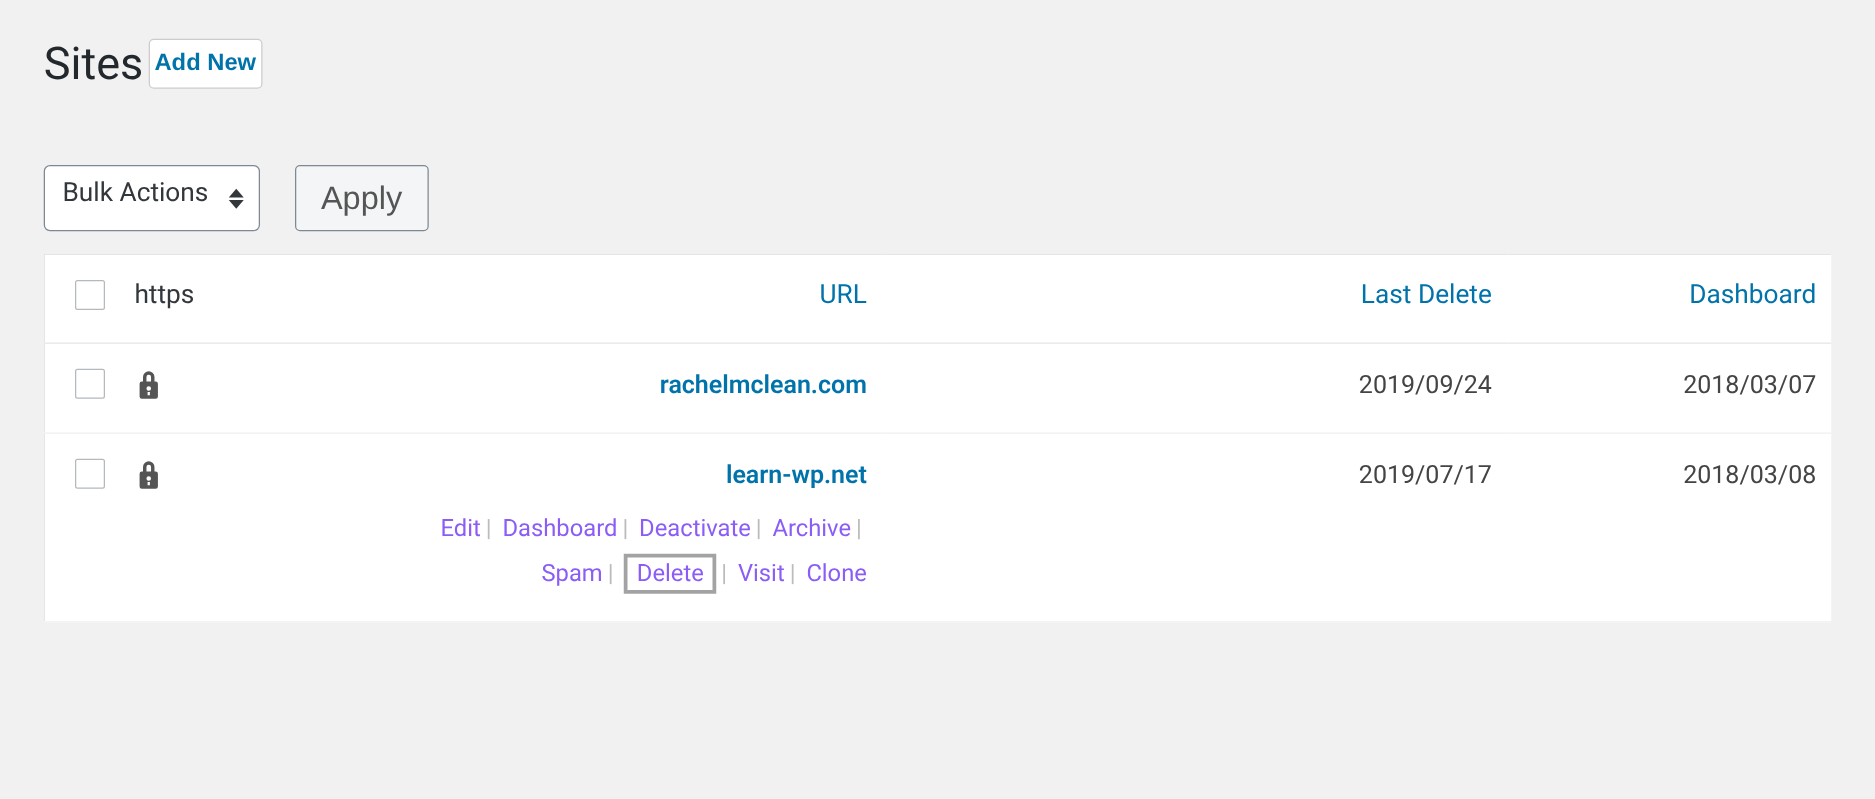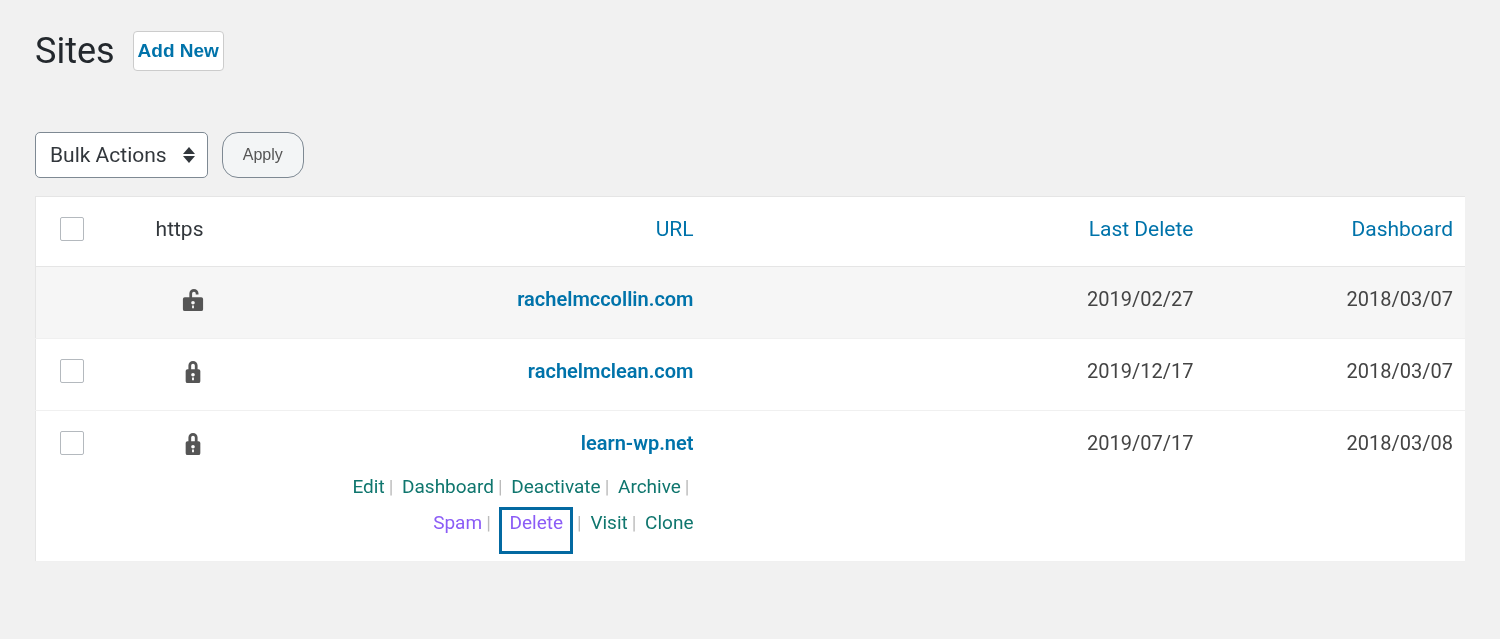--- a/index.html
+++ b/index.html
@@ -1,45 +1,45 @@
 <!DOCTYPE html>
 <html><head>
 <meta charset="utf-8">
 <style>
   *{box-sizing:border-box;margin:0;padding:0}
   body{font-family:-apple-system,BlinkMacSystemFont,"Segoe UI",Roboto,sans-serif;background:#f1f1f1;color:#32373c;font-size:18px}
   .wrap{padding:30px 35px}
-  .header{display:flex;align-items:center;gap:18px;margin-bottom:60px}
+  .header{display:flex;align-items:center;gap:4px;margin-bottom:60px}
   h1{font-size:36px;font-weight:400;color:#23282d}
   .add-new{border:1px solid #ccc;background:#fff;color:#0073aa;font-size:19px;font-weight:600;padding:8px 4px;border-radius:4px;cursor:pointer}
-  .actions{display:flex;gap:14px;margin-bottom:18px}
+  .actions{display:flex;gap:28px;margin-bottom:18px}
   .select{position:relative;background:#fff;border:1.5px solid #7e8993;border-radius:5px;padding:10px 40px 10px 14px;font-size:21px;cursor:pointer}
   .tri{position:absolute;right:12px;top:50%;transform:translateY(-50%);display:flex;flex-direction:column;gap:2px}
   .tri-up{width:0;height:0;border-left:6px solid transparent;border-right:6px solid transparent;border-bottom:7px solid #32373c}
   .tri-down{width:0;height:0;border-left:6px solid transparent;border-right:6px solid transparent;border-top:7px solid #32373c}
-  .apply{border:1.5px solid #7e8993;background:#f3f5f6;color:#555;font-size:16px;padding:10px 20px;border-radius:16px;cursor:pointer}
+  .apply{border:1.5px solid #7e8993;background:#f3f5f6;color:#555;font-size:26px;padding:10px 20px;border-radius:4px;cursor:pointer}
   table{width:100%;background:#fff;border-collapse:collapse;border:1px solid #e5e5e5;border-right:none}
   th,td{text-align:right;padding:20px 12px;vertical-align:top}
   th{font-weight:400;font-size:21px;border-bottom:1px solid #e5e5e5}
   th.link{color:#0073aa;cursor:pointer}
   td{font-size:20px;color:#444}
   tr.row{border-bottom:1px solid #f0f0f0}
   tr.alt{background:#f6f6f6}
   .col-cb{width:60px;padding-left:22px}
-  .col-https{width:120px;text-align:right}
+  .col-https{width:120px;text-align:left}
   .col-url{width:490px}
   .col-lu{width:500px}
   .cb{width:24px;height:24px;border:1.5px solid #b4b9be;background:#fff;display:inline-block;border-radius:2px;cursor:pointer}
   .lock{fill:#555}
   a.url{color:#0073aa;font-weight:600;text-decoration:none}
   .row-actions{margin-top:14px;font-size:19px;line-height:1.9}
-  .row-actions a{color:#0f766e;text-decoration:none}
+  .row-actions a{color:#8b5cf6;text-decoration:none}
   .row-actions a.red{color:#8b5cf6}
   .sep{color:#bbb;margin:0 4px}
-  .hl{border:3px solid #0369a1;padding:1px 7px 17px 7px;color:#a00}
+  .hl{border:3px solid #a3a3a3;padding:1px 7px 2px 7px;color:#a00}
 </style>
 </head>
 <body>
 
 <div class="wrap">
   <div class="header">
     <h1>Sites</h1>
     <button class="add-new">Add New</button>
   </div>
 
@@ -58,40 +58,29 @@
     <thead>
       <tr>
         <th class="col-cb"><span class="cb"></span></th>
         <th class="col-https">https</th>
         <th class="col-url link">URL</th>
         <th class="col-lu link">Last Delete</th>
         <th class="link">Dashboard</th>
       </tr>
     </thead>
     <tbody>
-      <tr class="row alt">
-        <td class="col-cb"></td>
-        <td class="col-https">
-          <svg class="lock" width="22" height="26" viewBox="0 0 24 28">
-              <path d="M8 11V7a5 5 0 0 1 10 0v1h-3V7a2 2 0 0 0-4 0v4h10a2 2 0 0 1 2 2v11a2 2 0 0 1-2 2H3a2 2 0 0 1-2-2V13a2 2 0 0 1 2-2h5zm4 8a2 2 0 1 0 0-4 2 2 0 0 0 0 4zm1 1h-2v3h2v-3z"></path>
-            </svg>
-        </td>
-        <td class="col-url"><a class="url">rachelmccollin.com</a></td>
-        <td class="col-lu">2019/02/27</td>
-        <td>2018/03/07</td>
-      </tr>
       <tr class="row">
         <td class="col-cb"><span class="cb"></span></td>
         <td class="col-https">
           <svg class="lock" width="22" height="26" viewBox="0 0 24 28">
               <path d="M7 11V7a5 5 0 0 1 10 0v4h1a2 2 0 0 1 2 2v11a2 2 0 0 1-2 2H6a2 2 0 0 1-2-2V13a2 2 0 0 1 2-2h1zm3 0h4V7a2 2 0 0 0-4 0v4zm2 8a2 2 0 1 0 0-4 2 2 0 0 0 0 4zm1 1h-2v3h2v-3z"></path>
             </svg>
         </td>
         <td class="col-url"><a class="url">rachelmclean.com</a></td>
-        <td class="col-lu">2019/12/17</td>
+        <td class="col-lu">2019/09/24</td>
         <td>2018/03/07</td>
       </tr>
       <tr class="row">
         <td class="col-cb"><span class="cb"></span></td>
         <td class="col-https">
           <svg class="lock" width="22" height="26" viewBox="0 0 24 28">
               <path d="M7 11V7a5 5 0 0 1 10 0v4h1a2 2 0 0 1 2 2v11a2 2 0 0 1-2 2H6a2 2 0 0 1-2-2V13a2 2 0 0 1 2-2h1zm3 0h4V7a2 2 0 0 0-4 0v4zm2 8a2 2 0 1 0 0-4 2 2 0 0 0 0 4zm1 1h-2v3h2v-3z"></path>
             </svg>
         </td>
         <td class="col-url">

